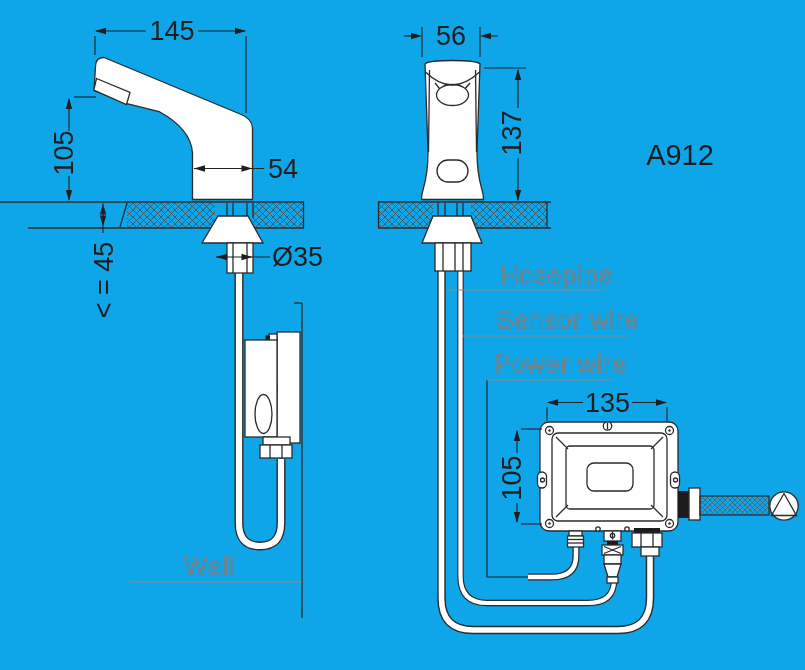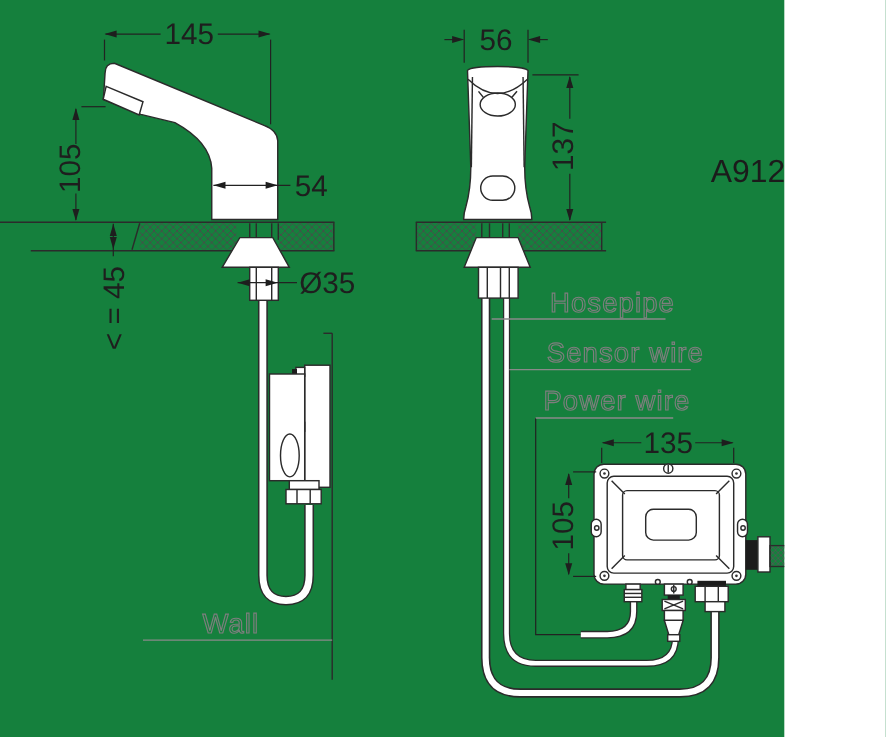--- a/index.html
+++ b/index.html
@@ -1,16 +1,16 @@
 <!DOCTYPE html>
 <html><head>
 <meta charset="utf-8">
 <style>
   html,body { margin:0; padding:0; background:#ffffff; }
-  .sheet { position:relative; width:713px; height:670px; background:#15803d; overflow:hidden; }
+  .sheet { position:relative; width:805px; height:670px; background:#0ea5e9; overflow:hidden; }
   svg { display:block; }
   svg text { font-family:"Liberation Sans","DejaVu Sans",sans-serif; }
   .dim-text { font-size:27px; fill:#1e1e1e; }
   .model-text { font-size:29px; fill:#1b1b1b; }
   .hollow-text { font-size:25px; fill:none; stroke:#7e7e7e; stroke-width:1.05; letter-spacing:1px; }
   .ln { stroke:#2b2b2b; stroke-width:1.3; fill:none; }
   .lnf { stroke:#2b2b2b; stroke-width:1.3; fill:#ffffff; }
   .dln { stroke:#222222; stroke-width:1.1; fill:none; }
   .gln { stroke:#8a8a8a; stroke-width:1.2; fill:none; }
   .arr { fill:#1e1e1e; stroke:none; }

